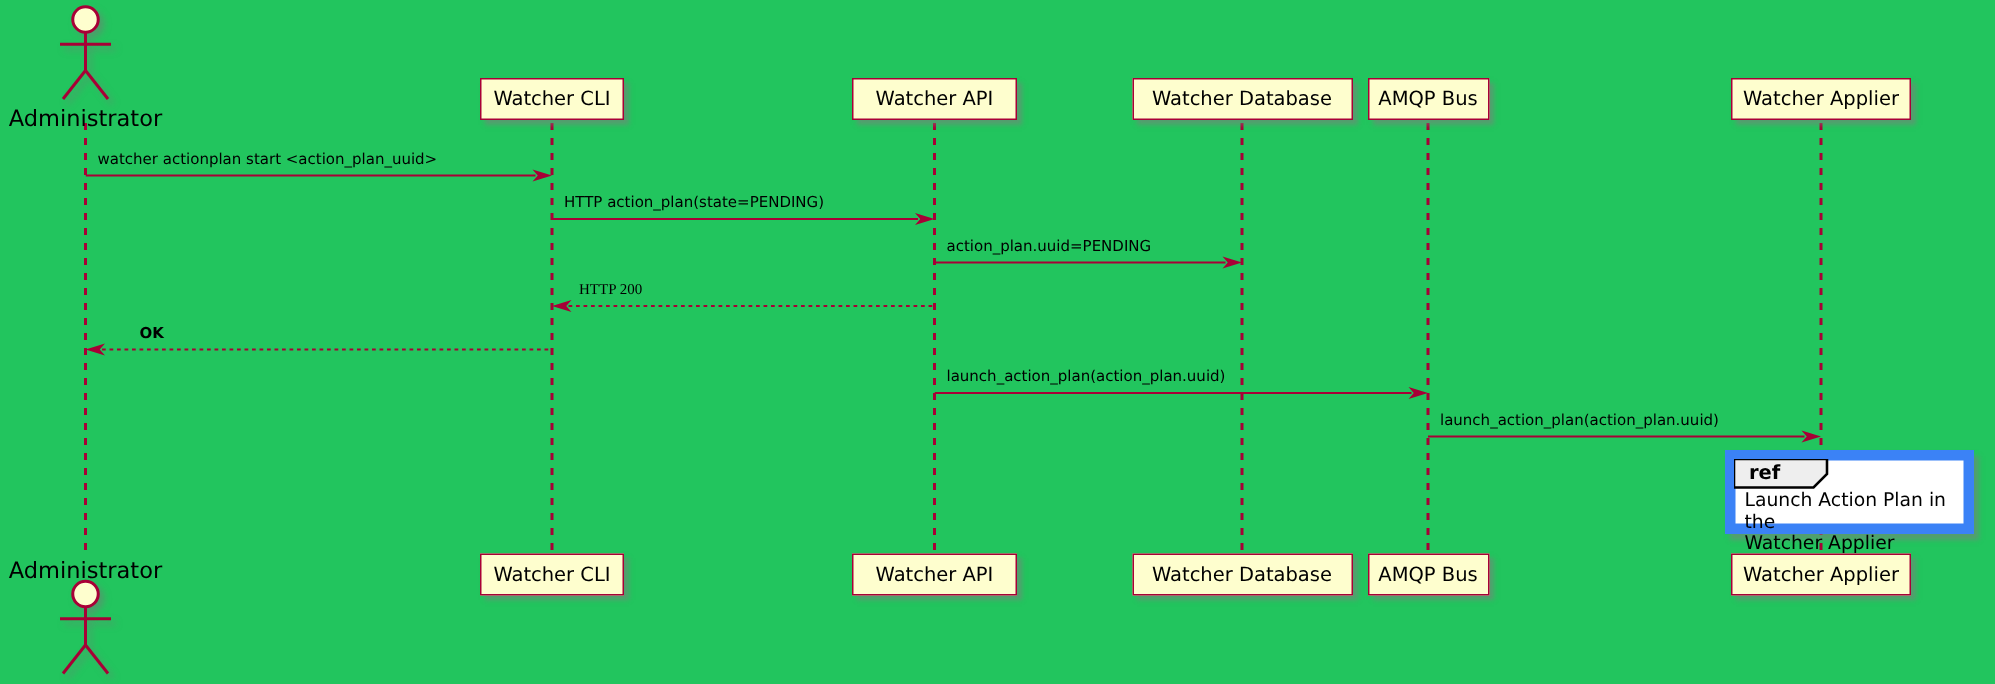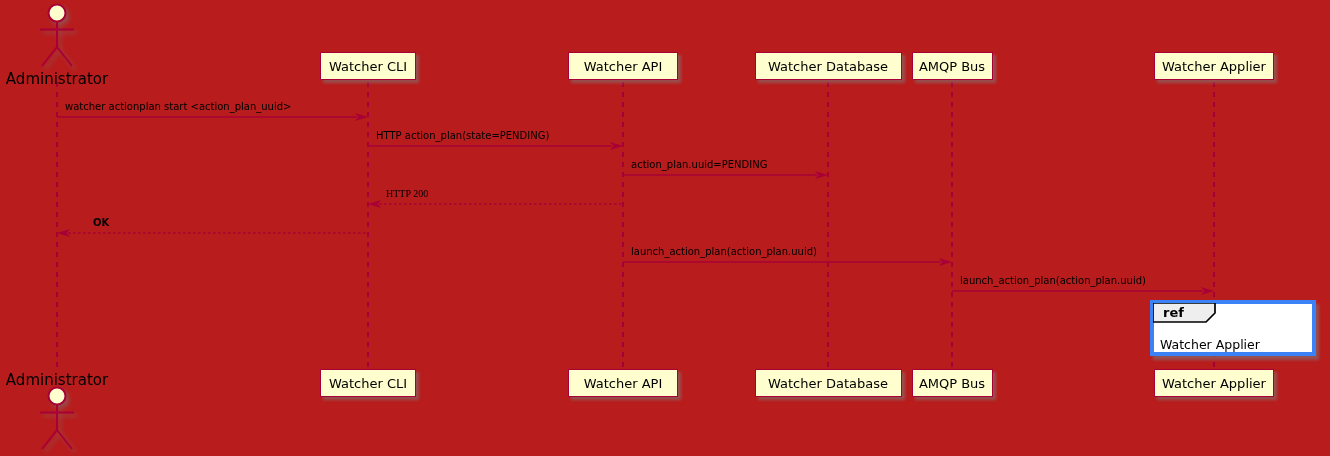--- a/index.html
+++ b/index.html
@@ -1,17 +1,17 @@
 <!DOCTYPE html>
 <html><head>
 <meta charset="utf-8">
 <style>
   html,body { margin:0; padding:0; background:#ffffff; }
   #stage {
-    position:relative; width:1330px; height:456px; background:#b91c1c;
+    position:relative; width:1330px; height:456px; background:#22c55e;
     font-family:"DejaVu Sans", sans-serif; color:#000; overflow:hidden;
   }
   .lifeline {
     position:absolute; width:2px; z-index:1;
     background:repeating-linear-gradient(to bottom,#A80036 0 5px,transparent 5px 10px);
   }
   .pbox {
     position:absolute; height:28px; box-sizing:border-box; z-index:2;
     background:#FEFECE; border:1.8px solid #A80036;
     box-shadow:3px 3px 3px rgba(125,125,125,.55);
@@ -22,21 +22,21 @@
     position:absolute; z-index:3; font-size:10px; white-space:nowrap; height:15px; line-height:15px;
   }
   .msg-arrow { position:absolute; z-index:3; }
   .actor-label {
     position:absolute; z-index:2; font-size:15px; white-space:nowrap;
     transform:translateX(-50%); text-align:center;
   }
   .actor-figure { position:absolute; z-index:2; filter:drop-shadow(3px 3px 2px rgba(120,120,120,.5)); }
   #ref-box {
     position:absolute; left:1150px; top:300px; width:166px; height:56px; box-sizing:border-box; z-index:5;
-    background:#ffffff; border:4px solid #3b82f6;
+    background:#ffffff; border:7px solid #3b82f6;
     box-shadow:3px 4px 3px rgba(125,125,125,.55);
     font-size:12.5px;
   }
   #ref-tab-svg { position:absolute; left:-1px; top:-1px; }
   #ref-tab-label {
     position:absolute; left:9px; top:1px; font-weight:bold; font-size:13px; z-index:6;
   }
   #ref-text { position:absolute; left:6px; top:19px; line-height:14.5px; }
 </style>
 </head>
@@ -135,18 +135,18 @@
     <line x1="26" y1="45" x2="11" y2="64" stroke="#A80036" stroke-width="2"></line>
     <line x1="26" y1="45" x2="41" y2="64" stroke="#A80036" stroke-width="2"></line>
   </svg>
 
   <div id="ref-box">
     <svg id="ref-tab-svg" width="66" height="20" viewBox="0 0 66 20">
       <path d="M0,0 H62 V10 L53,19 H0 Z" fill="#EEEEEE" stroke="#000000" stroke-width="1.7"></path>
     </svg>
     <span id="ref-tab-label">ref</span>
     <div id="ref-text">
-      <br>
+      <span>Launch Action Plan in the</span><br>
       <span>Watcher Applier</span>
     </div>
   </div>
 
 </div>
 
 </body></html>

